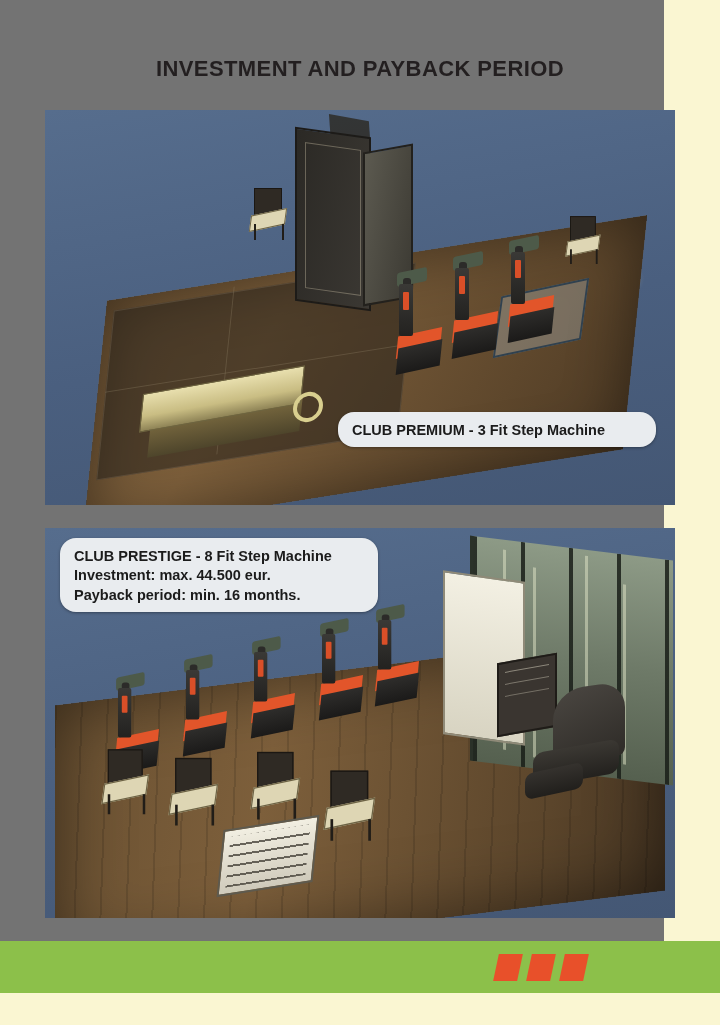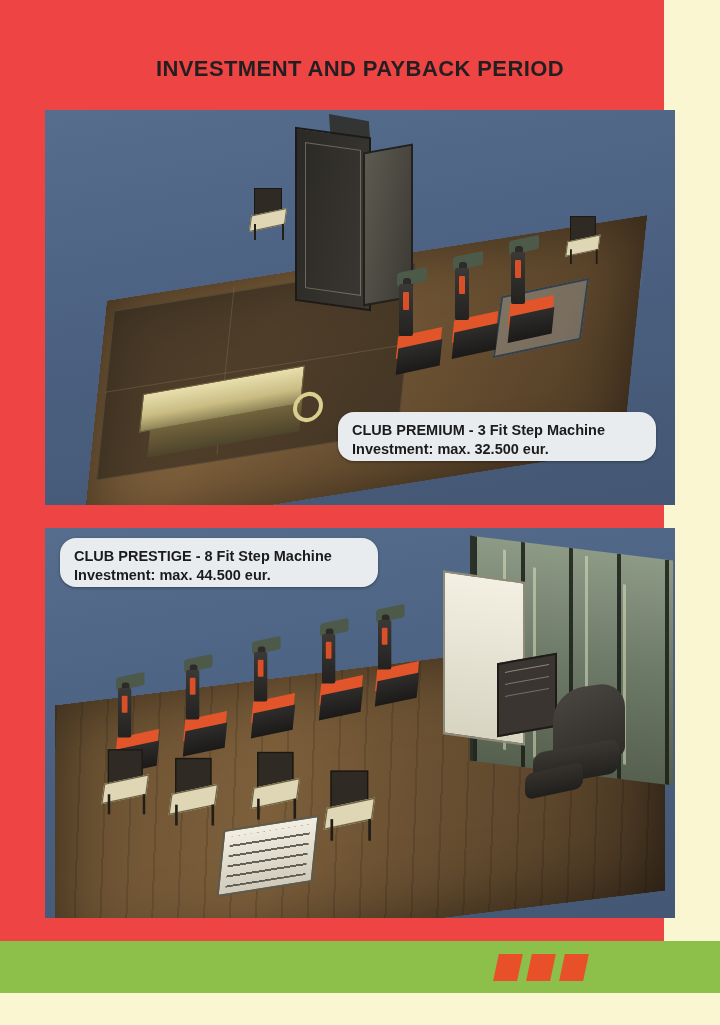--- a/index.html
+++ b/index.html
@@ -12,21 +12,21 @@
     background: #faf6d2;
     font-family: "Liberation Sans", sans-serif;
     overflow: hidden;
     position: relative;
   }
 
   .page {
     position: relative;
     width: 664px;
     height: 1025px;
-    background: #ef4444;
+    background: #737373;
   }
 
   
   .title {
     position: absolute;
     top: 56px;
     left: 0;
     width: 720px;
     text-align: center;
     font-size: 22px;
@@ -394,21 +394,21 @@
     position: absolute;
     inset: 6px;
     background: repeating-linear-gradient(0deg, rgba(60,56,48,0.75) 0 2px, rgba(0,0,0,0) 2px 10px);
   }
 
   
   .callout {
     position: absolute;
     background: #e9ecef;
     border-radius: 16px;
-    padding: 9px 14px 1px 14px;
+    padding: 9px 14px 7px 14px;
     box-shadow: 0 1px 3px rgba(0,0,0,0.35);
     color: #1b1b1b;
     font-size: 14.5px;
     line-height: 1.33;
   }
   .callout .c-title {
     font-weight: bold;
     white-space: nowrap;
   }
   .callout .c-line {
@@ -593,26 +593,26 @@
         <div class="back"></div>
         <div class="seat"></div>
         <div class="legs"></div>
       </div>
       <div class="ottoman"></div>
     </div>
   </div>
 
   <div class="callout" id="callout-premium">
     <div class="c-title">CLUB PREMIUM - 3 Fit Step Machine</div>
-    <div class="c-line">Investment: max. 32.500 eur.</div>
   </div>
 
   <div class="callout" id="callout-prestige">
     <div class="c-title">CLUB PRESTIGE - 8 Fit Step Machine</div>
     <div class="c-line">Investment: max. 44.500 eur.</div>
+    <div class="c-line">Payback period: min. 16 months.</div>
   </div>
 
   <div class="footer-band"></div>
   <div class="footer-bottom"></div>
   <div class="footer-marks">
     <div class="mark"></div>
     <div class="mark"></div>
     <div class="mark"></div>
   </div>
 

